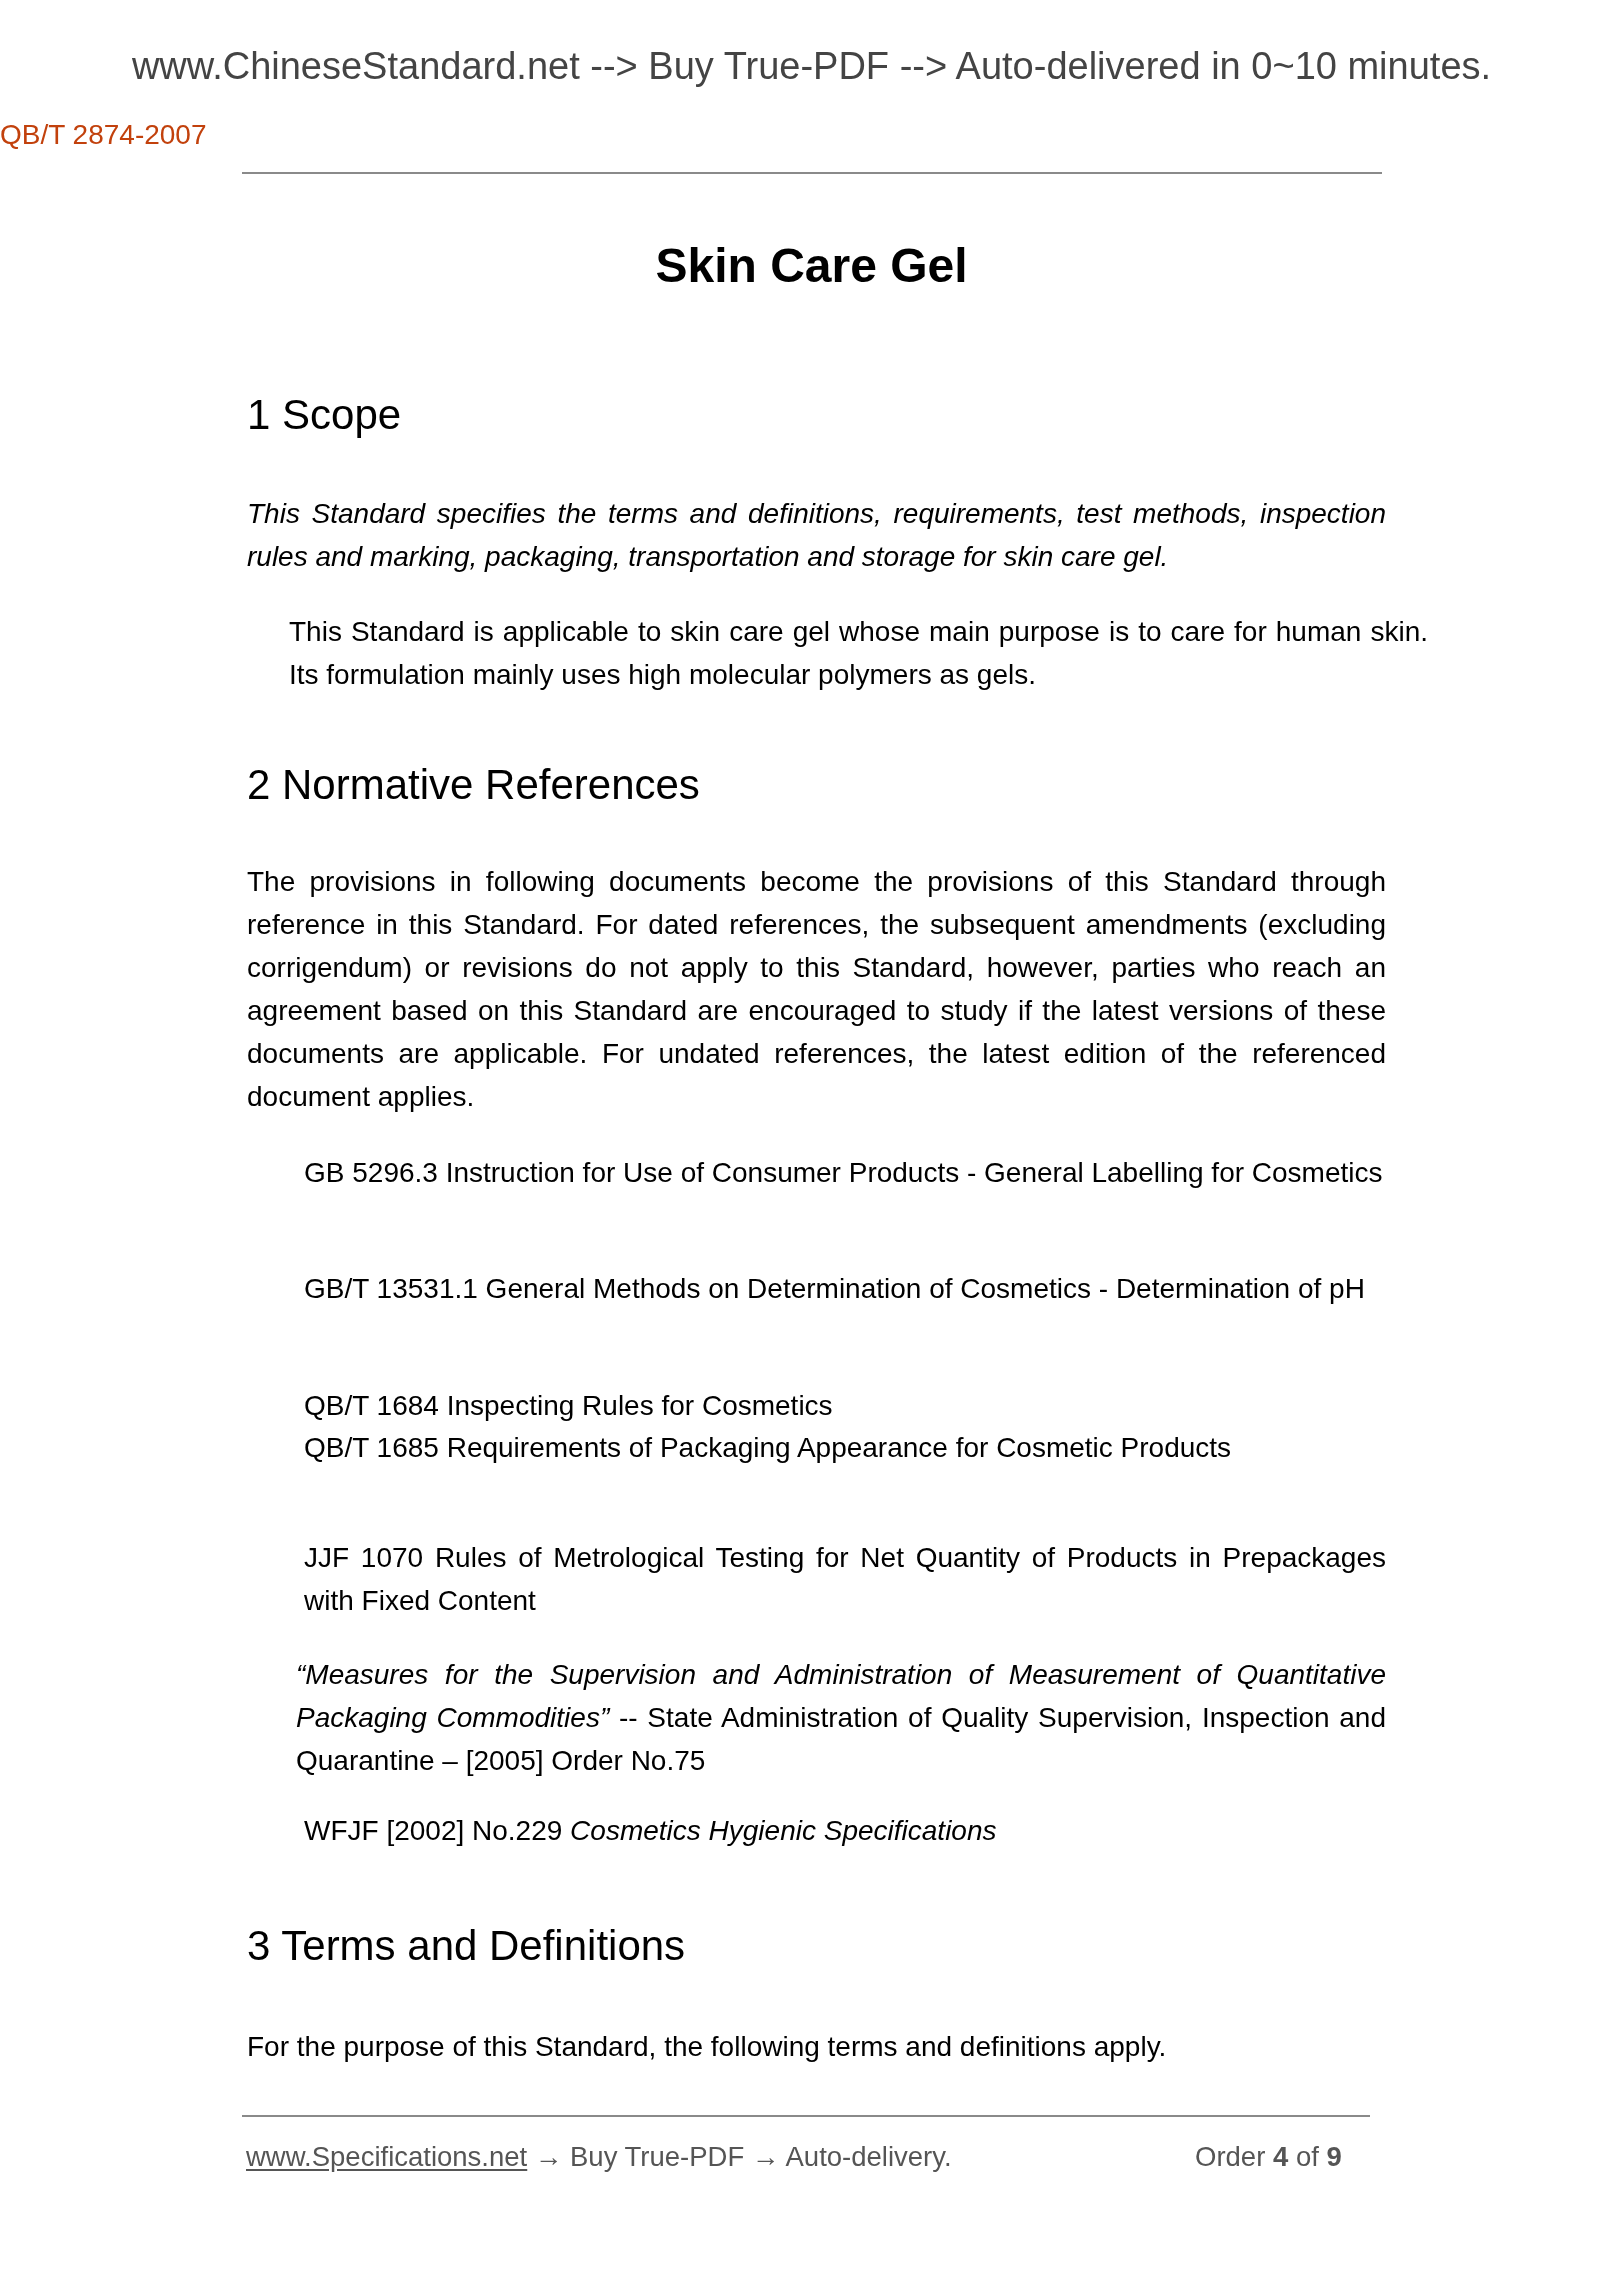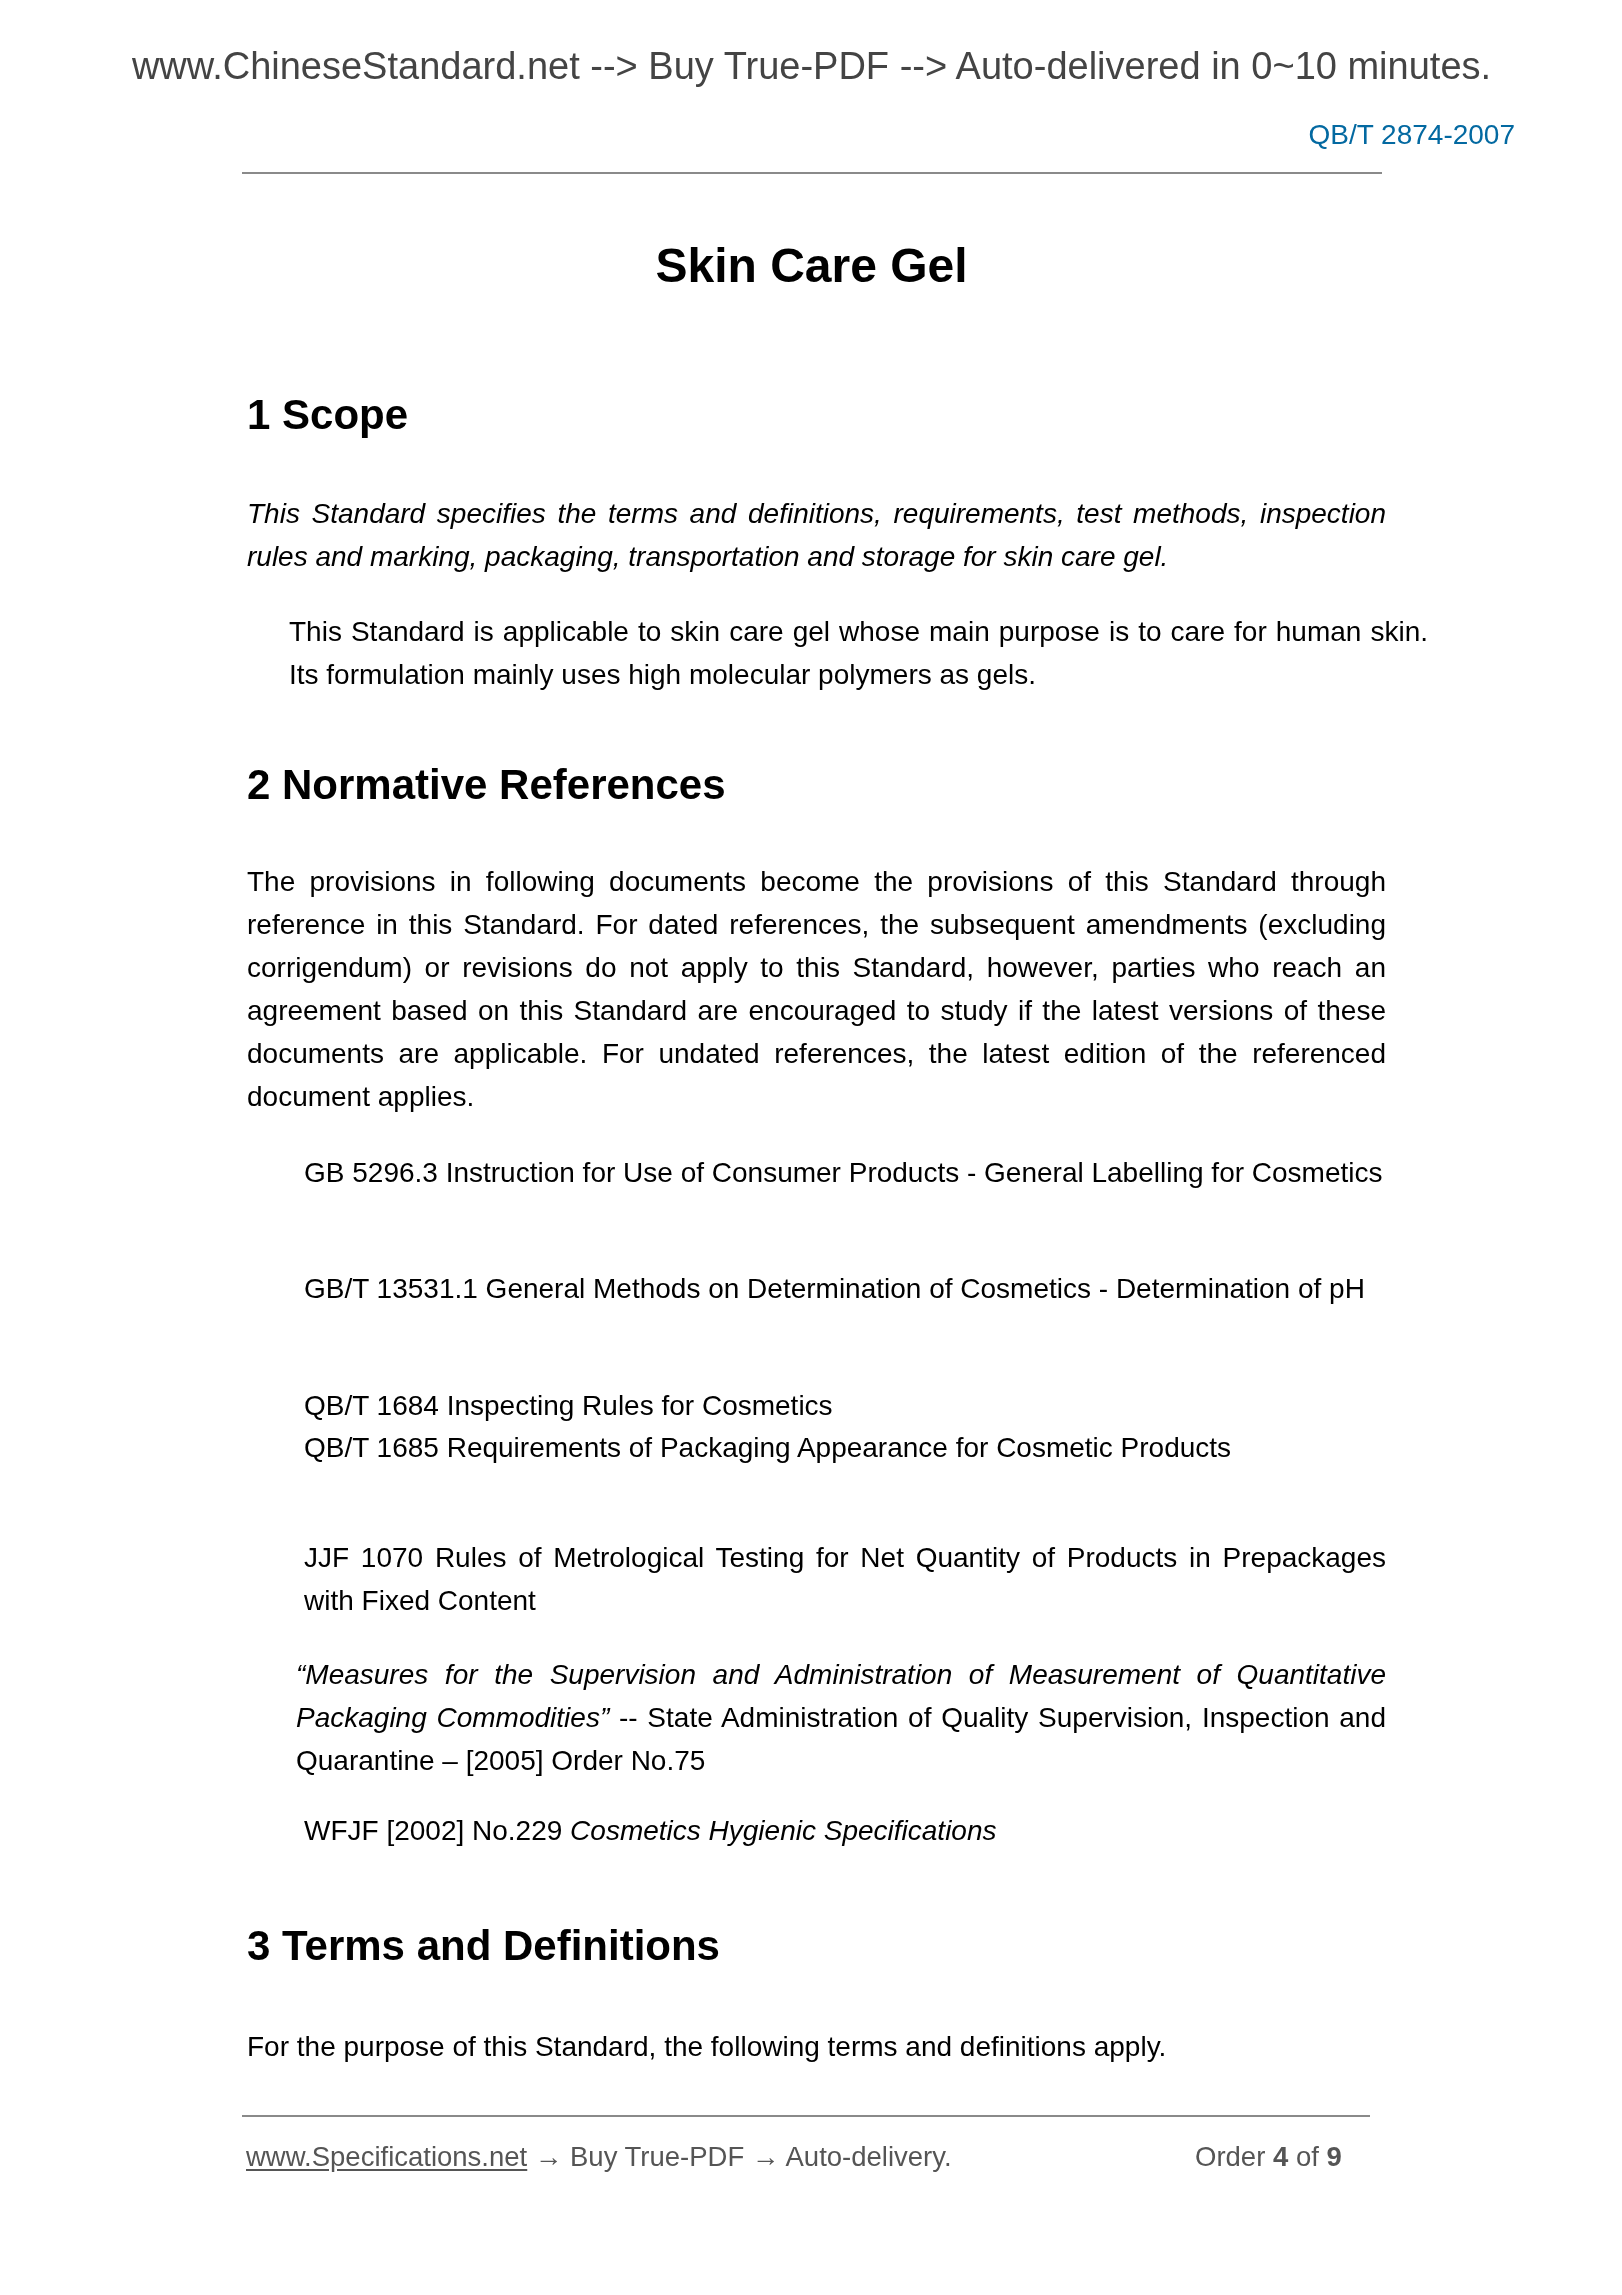--- a/index.html
+++ b/index.html
@@ -1,26 +1,26 @@
 <!DOCTYPE html>
 <html style="font-size:13.3px"><head>
 <meta charset="utf-8">
 <style>
   html, body { margin: 0; padding: 0; background: #ffffff; }
   body { width: 1623px; height: 2295px; position: relative; overflow: hidden;
          font-family: "Liberation Sans", sans-serif; color: #000; }
   .abs { position: absolute; }
   .top-banner { left: 0; width: 1623px; top: 43px; text-align: center;
                 font-size: 38px; line-height: 47px; color: #444; white-space: nowrap; }
-  .doc-code { left: 0; width: 1515px; top: 117px; text-align: right;
-              font-size: 28px; line-height: 35px; color: #0369a1; }
+  .doc-code { left: 0; width: 1515px; top: 117px; text-align: left;
+              font-size: 28px; line-height: 35px; color: #c2410c; }
   .rule { height: 1.7px; background: #8a8a8a; }
   .title { left: 0; width: 1623px; top: 237px; text-align: center;
            font-size: 48px; line-height: 58px; font-weight: bold; }
-  .h1 { left: 247px; font-size: 42px; line-height: 50px; font-weight: bold; white-space: nowrap; }
+  .h1 { left: 247px; font-size: 42px; line-height: 50px; font-weight: normal; white-space: nowrap; }
   .para { left: 247px; width: 1139px; font-size: 28px; line-height: 43px;
           text-align: justify; }
   .ref { left: 304px; width: 1082px; font-size: 28px; line-height: 43px; text-align: justify; }
   .ref.measures { left: 296px; width: 1090px; }
   i { }
   .footer { top: 2140px; font-size: 27.5px; line-height: 33px; color: #555; white-space: nowrap; }
   .footer a { color: #555; text-decoration: underline; text-underline-offset: 3.3px; }
   .footer b { color: #555; }
 </style>
 </head>

